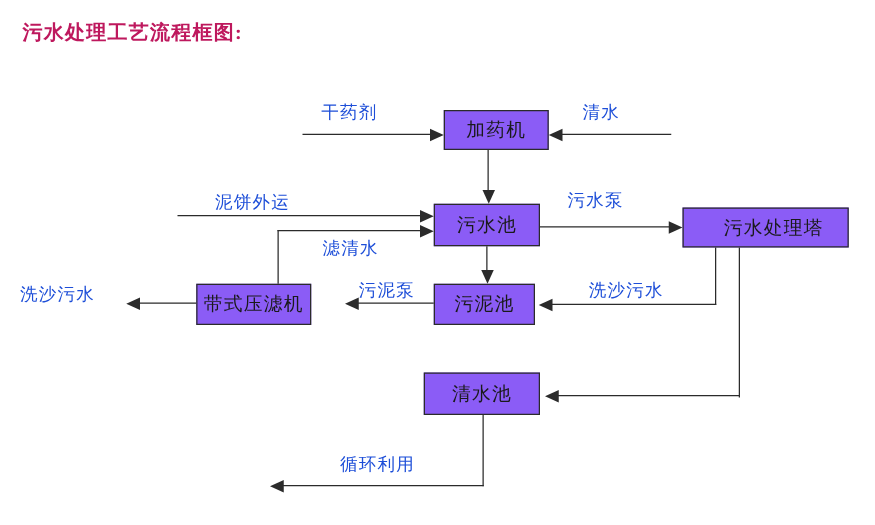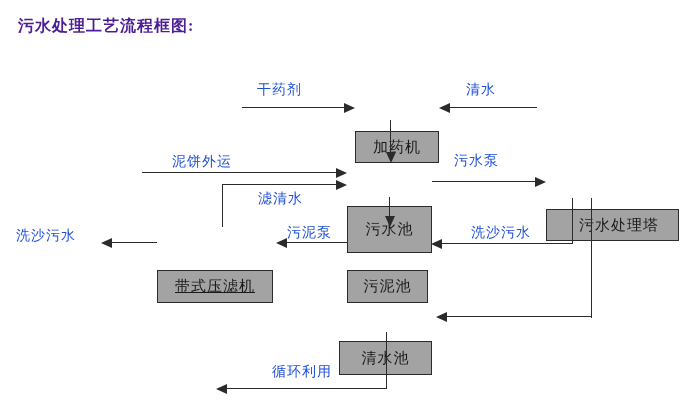--- a/index.html
+++ b/index.html
@@ -16,37 +16,36 @@
     color: #000000;
     overflow: hidden;
   }
   .title {
     position: absolute;
     left: 18px;
     top: 16px;
     font-size: 16px;
     font-weight: bold;
     letter-spacing: 1px;
-    color: #4c1d95;
+    color: #be185d;
     white-space: nowrap;
     font-family: Liberation Serif, serif;
   }
   .node {
     position: absolute;
     border: 1.5px solid #2b2b2b;
-    background: #a3a3a3;
+    background: #8b5cf6;
     display: flex;
     align-items: center;
     justify-content: center;
     font-size: 15px;
     color: #1a1a1a;
     white-space: nowrap;
     box-sizing: border-box;
     letter-spacing: 1px;
-    margin-top: 43px;
   }
   .flow-label {
     position: absolute;
     font-size: 14px;
     color: #1d4ed8;
     white-space: nowrap;
     letter-spacing: 1px;
   }
   .hline {
     position: absolute;
@@ -80,23 +79,23 @@
   }
 </style>
 </head>
 <body>
 
 <div id="canvas">
 
   <div class="title">污水处理工艺流程框图:</div>
 
   <div class="node" style="left:355px; top:88px; width:84px; height:32px;">加药机</div>
-  <div class="node" style="left:347px; top:163px; width:85px; height:47px;">污水池</div>
+  <div class="node" style="left:347px; top:163px; width:85px; height:34px;">污水池</div>
   <div class="node" style="left:546px; top:166px; width:133px; height:32px;padding-left:13px;">污水处理塔</div>
-  <div class="node" style="left:157px; top:227px; width:116px; height:33px;text-decoration:underline;">带式压滤机</div>
+  <div class="node" style="left:157px; top:227px; width:92px; height:33px;">带式压滤机</div>
   <div class="node" style="left:347px; top:227px; width:81px; height:33px;">污泥池</div>
   <div class="node" style="left:339px; top:298px; width:93px; height:34px;">清水池</div>
 
   <div class="hline" style="left:242px; top:107px; width:104px;"></div>
   <div class="arr right" style="left:344px; top:103px;"></div>
   <div class="flow-label" style="left:257px; top:81px;">干药剂</div>
 
   <div class="hline" style="left:449px; top:107px; width:88px;"></div>
   <div class="arr left" style="left:439px; top:103px;"></div>
   <div class="flow-label" style="left:466px; top:81px;">清水</div>

